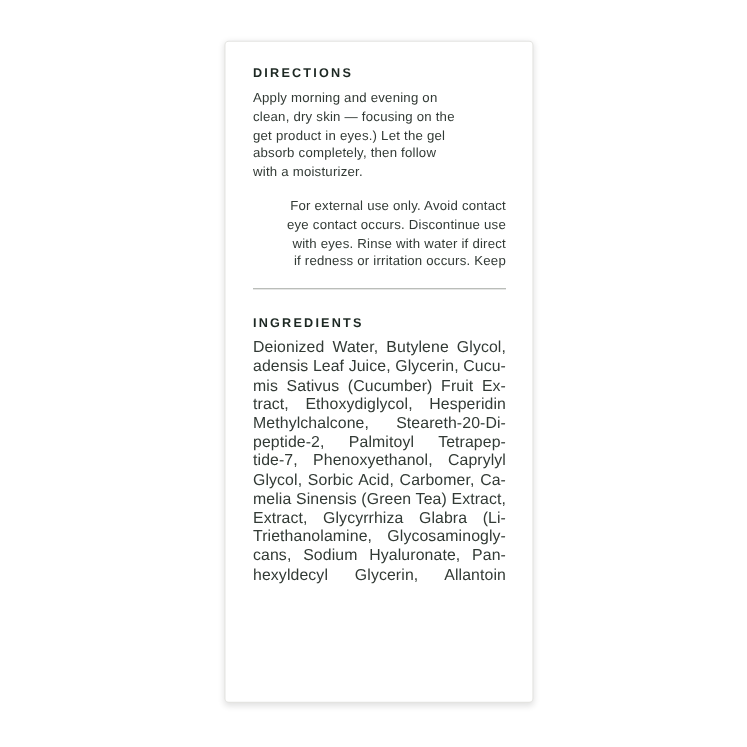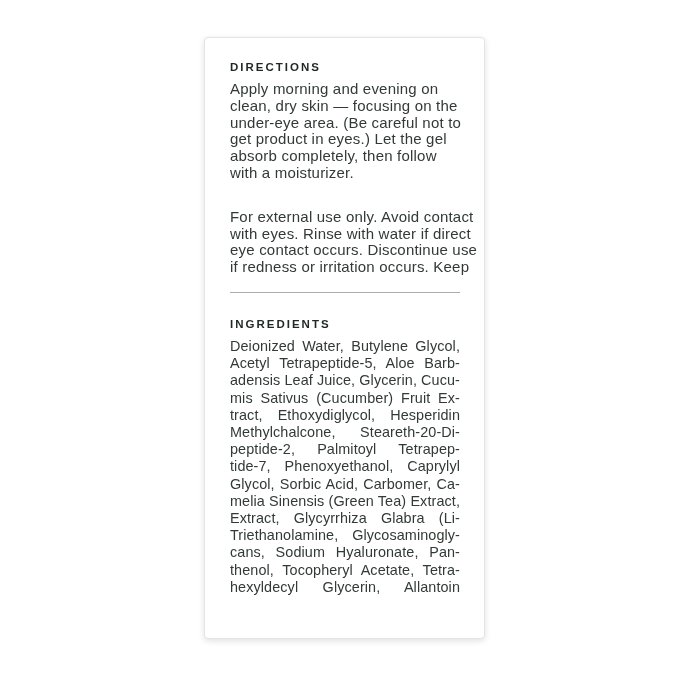--- a/index.html
+++ b/index.html
@@ -33,27 +33,27 @@
   .section-heading {
     font-size: 11.5px;
     font-weight: bold;
     letter-spacing: 2px;
     line-height: 14px;
     color: var(--heading_text, #1d2823);
     margin: 0 0 7px 0;
   }
   .para { margin: 0; }
   .dline {
-    font-size: 15px;
+    font-size: 12px;
     line-height: 16.8px;
     letter-spacing: 0.2px;
     color: var(--body_text, #323a35);
     white-space: nowrap;
   }
-  .para-gap { margin-top: 27px; }
+  .para-gap { margin-top: 14px; text-align: right; }
   .divider {
     border: none;
     border-top: 1px solid var(--divider, #aaada8);
     margin: 16px 0 24px 0;
     width: 100%;
   }
   .iline {
     font-size: 14.4px;
     line-height: 17.2px;
     letter-spacing: 0.1px;
@@ -67,51 +67,48 @@
 
 <div class="stage">
   <div class="card">
     <div class="card-content">
 
       <div class="section">
         <h2 class="section-heading">DIRECTIONS</h2>
         <div class="para">
             <div class="dline">Apply morning and evening on</div>
             <div class="dline">clean, dry skin — focusing on the</div>
-            <div class="dline">under-eye area. (Be careful not to</div>
             <div class="dline">get product in eyes.) Let the gel</div>
             <div class="dline">absorb completely, then follow</div>
             <div class="dline">with a moisturizer.</div>
           </div>
         <div class="para para-gap">
             <div class="dline">For external use only. Avoid contact</div>
+            <div class="dline">eye contact occurs. Discontinue use</div>
             <div class="dline">with eyes. Rinse with water if direct</div>
-            <div class="dline">eye contact occurs. Discontinue use</div>
             <div class="dline">if redness or irritation occurs. Keep</div>
           </div>
       </div>
 
       <hr class="divider">
 
       <div class="section">
         <h2 class="section-heading">INGREDIENTS</h2>
         <div class="para">
             <div class="iline">Deionized Water, Butylene Glycol,</div>
-            <div class="iline">Acetyl Tetrapeptide-5, Aloe Barb-</div>
             <div class="iline">adensis Leaf Juice, Glycerin, Cucu-</div>
             <div class="iline">mis Sativus (Cucumber) Fruit Ex-</div>
             <div class="iline">tract, Ethoxydiglycol, Hesperidin</div>
             <div class="iline">Methylchalcone, Steareth-20-Di-</div>
             <div class="iline">peptide-2, Palmitoyl Tetrapep-</div>
             <div class="iline">tide-7, Phenoxyethanol, Caprylyl</div>
             <div class="iline">Glycol, Sorbic Acid, Carbomer, Ca-</div>
             <div class="iline">melia Sinensis (Green Tea) Extract,</div>
             <div class="iline">Extract, Glycyrrhiza Glabra (Li-</div>
             <div class="iline">Triethanolamine, Glycosaminogly-</div>
             <div class="iline">cans, Sodium Hyaluronate, Pan-</div>
-            <div class="iline">thenol, Tocopheryl Acetate, Tetra-</div>
             <div class="iline">hexyldecyl Glycerin, Allantoin</div>
           </div>
       </div>
 
     </div>
   </div>
 </div>
 
 </body></html>

